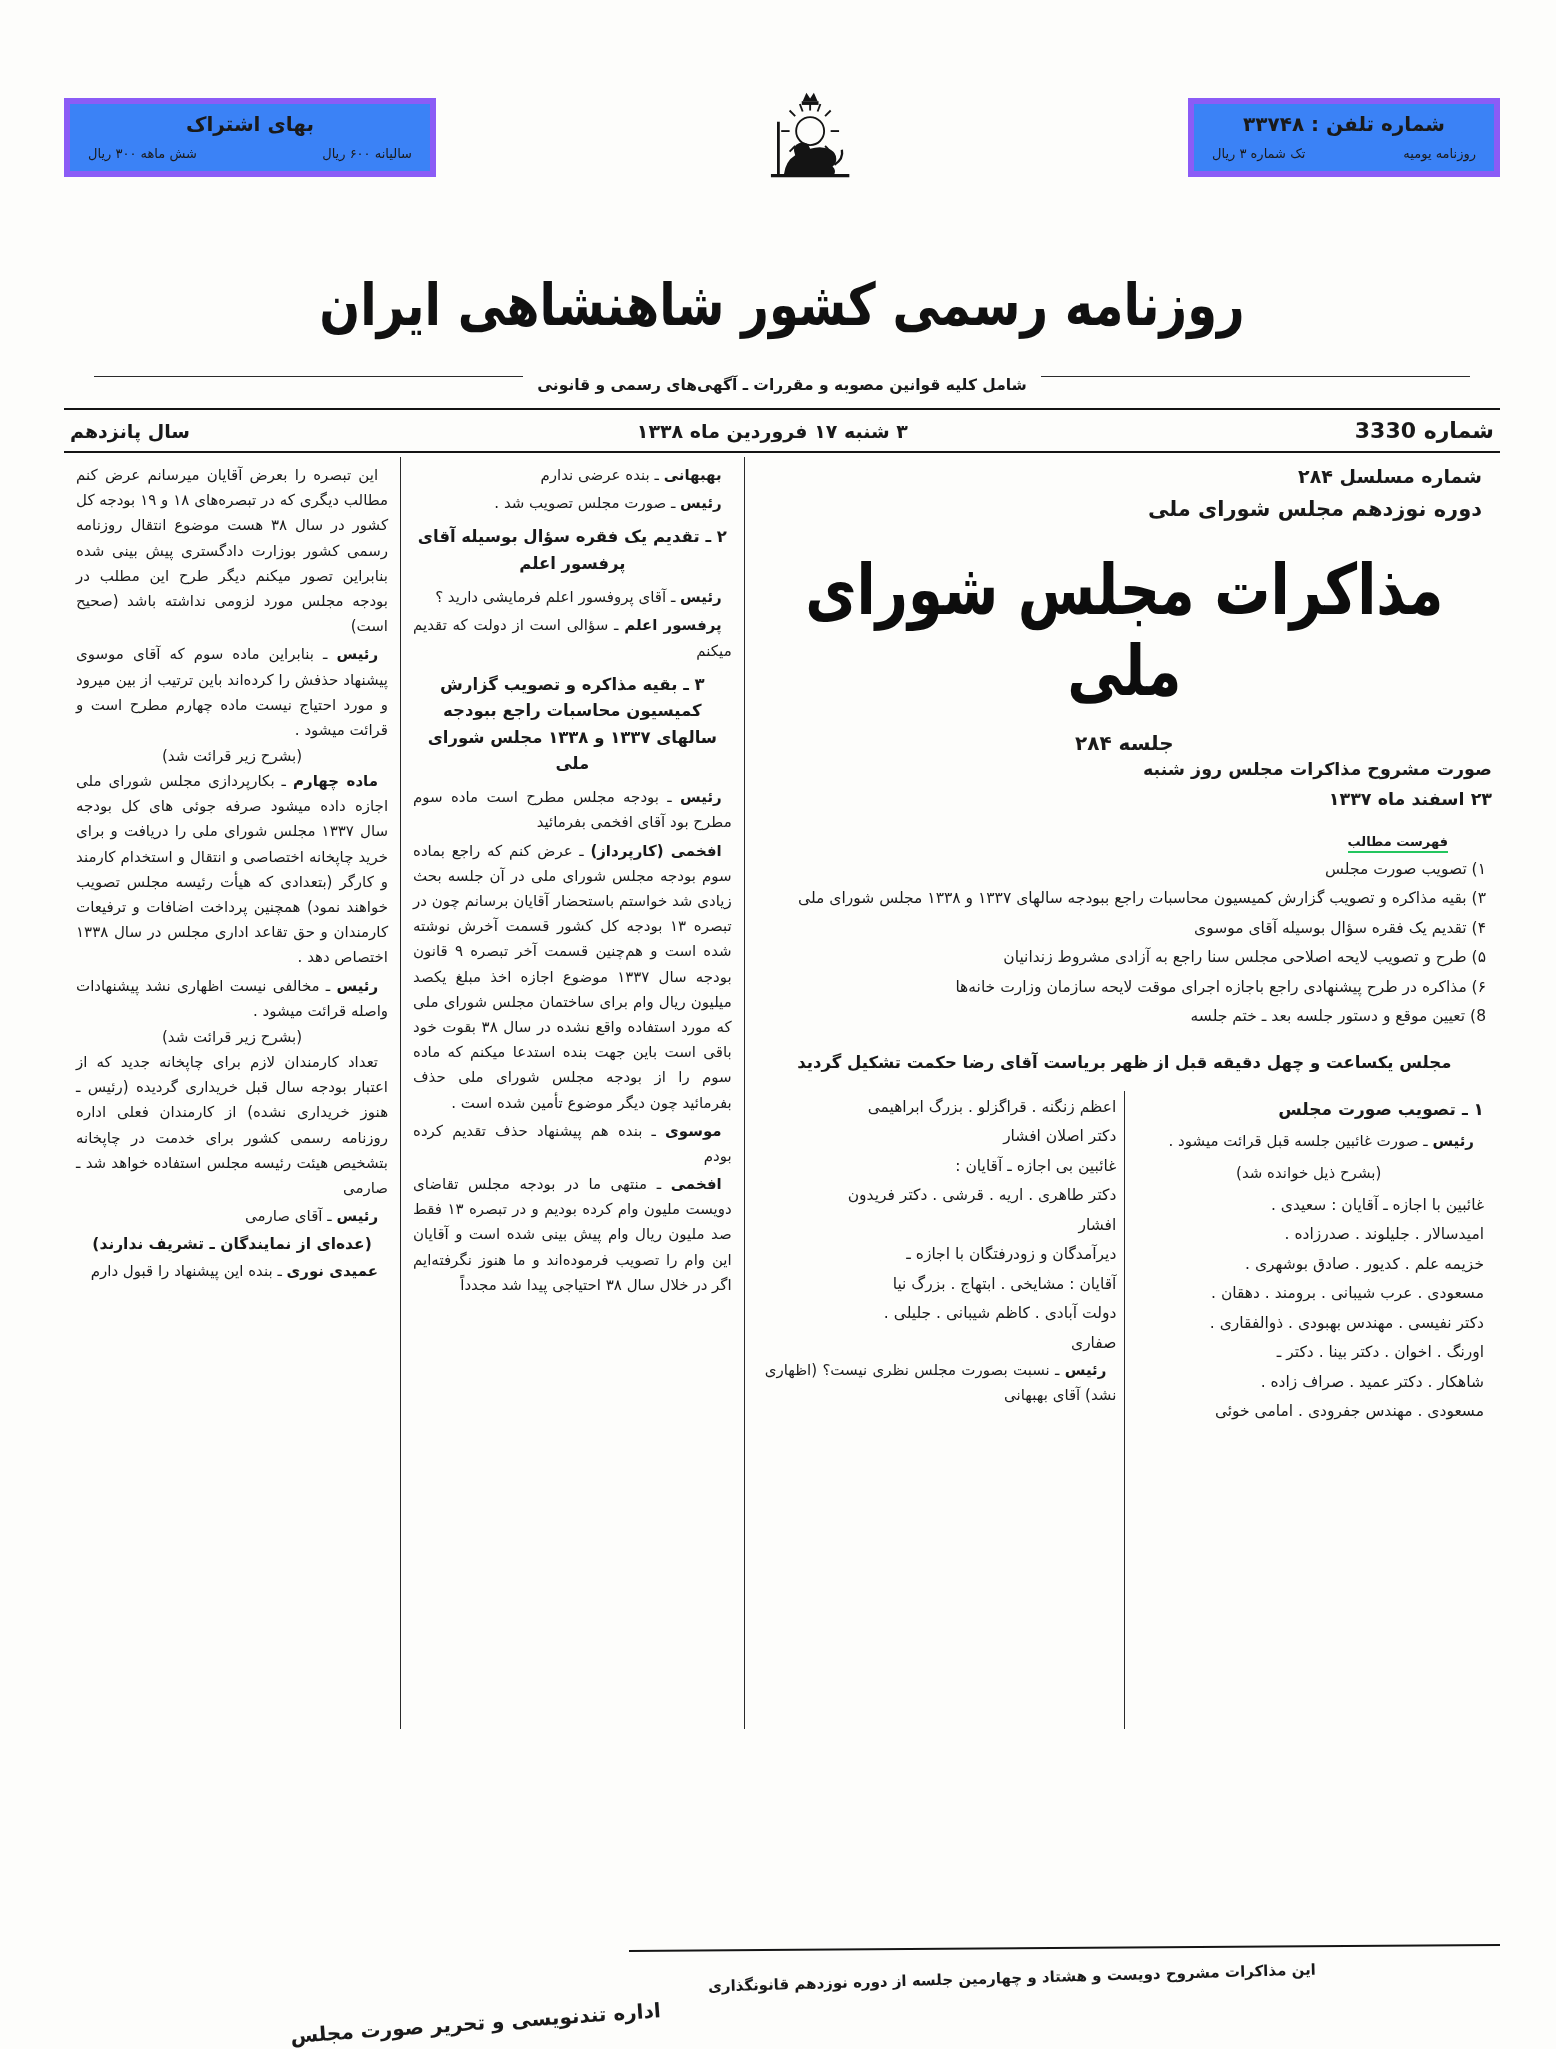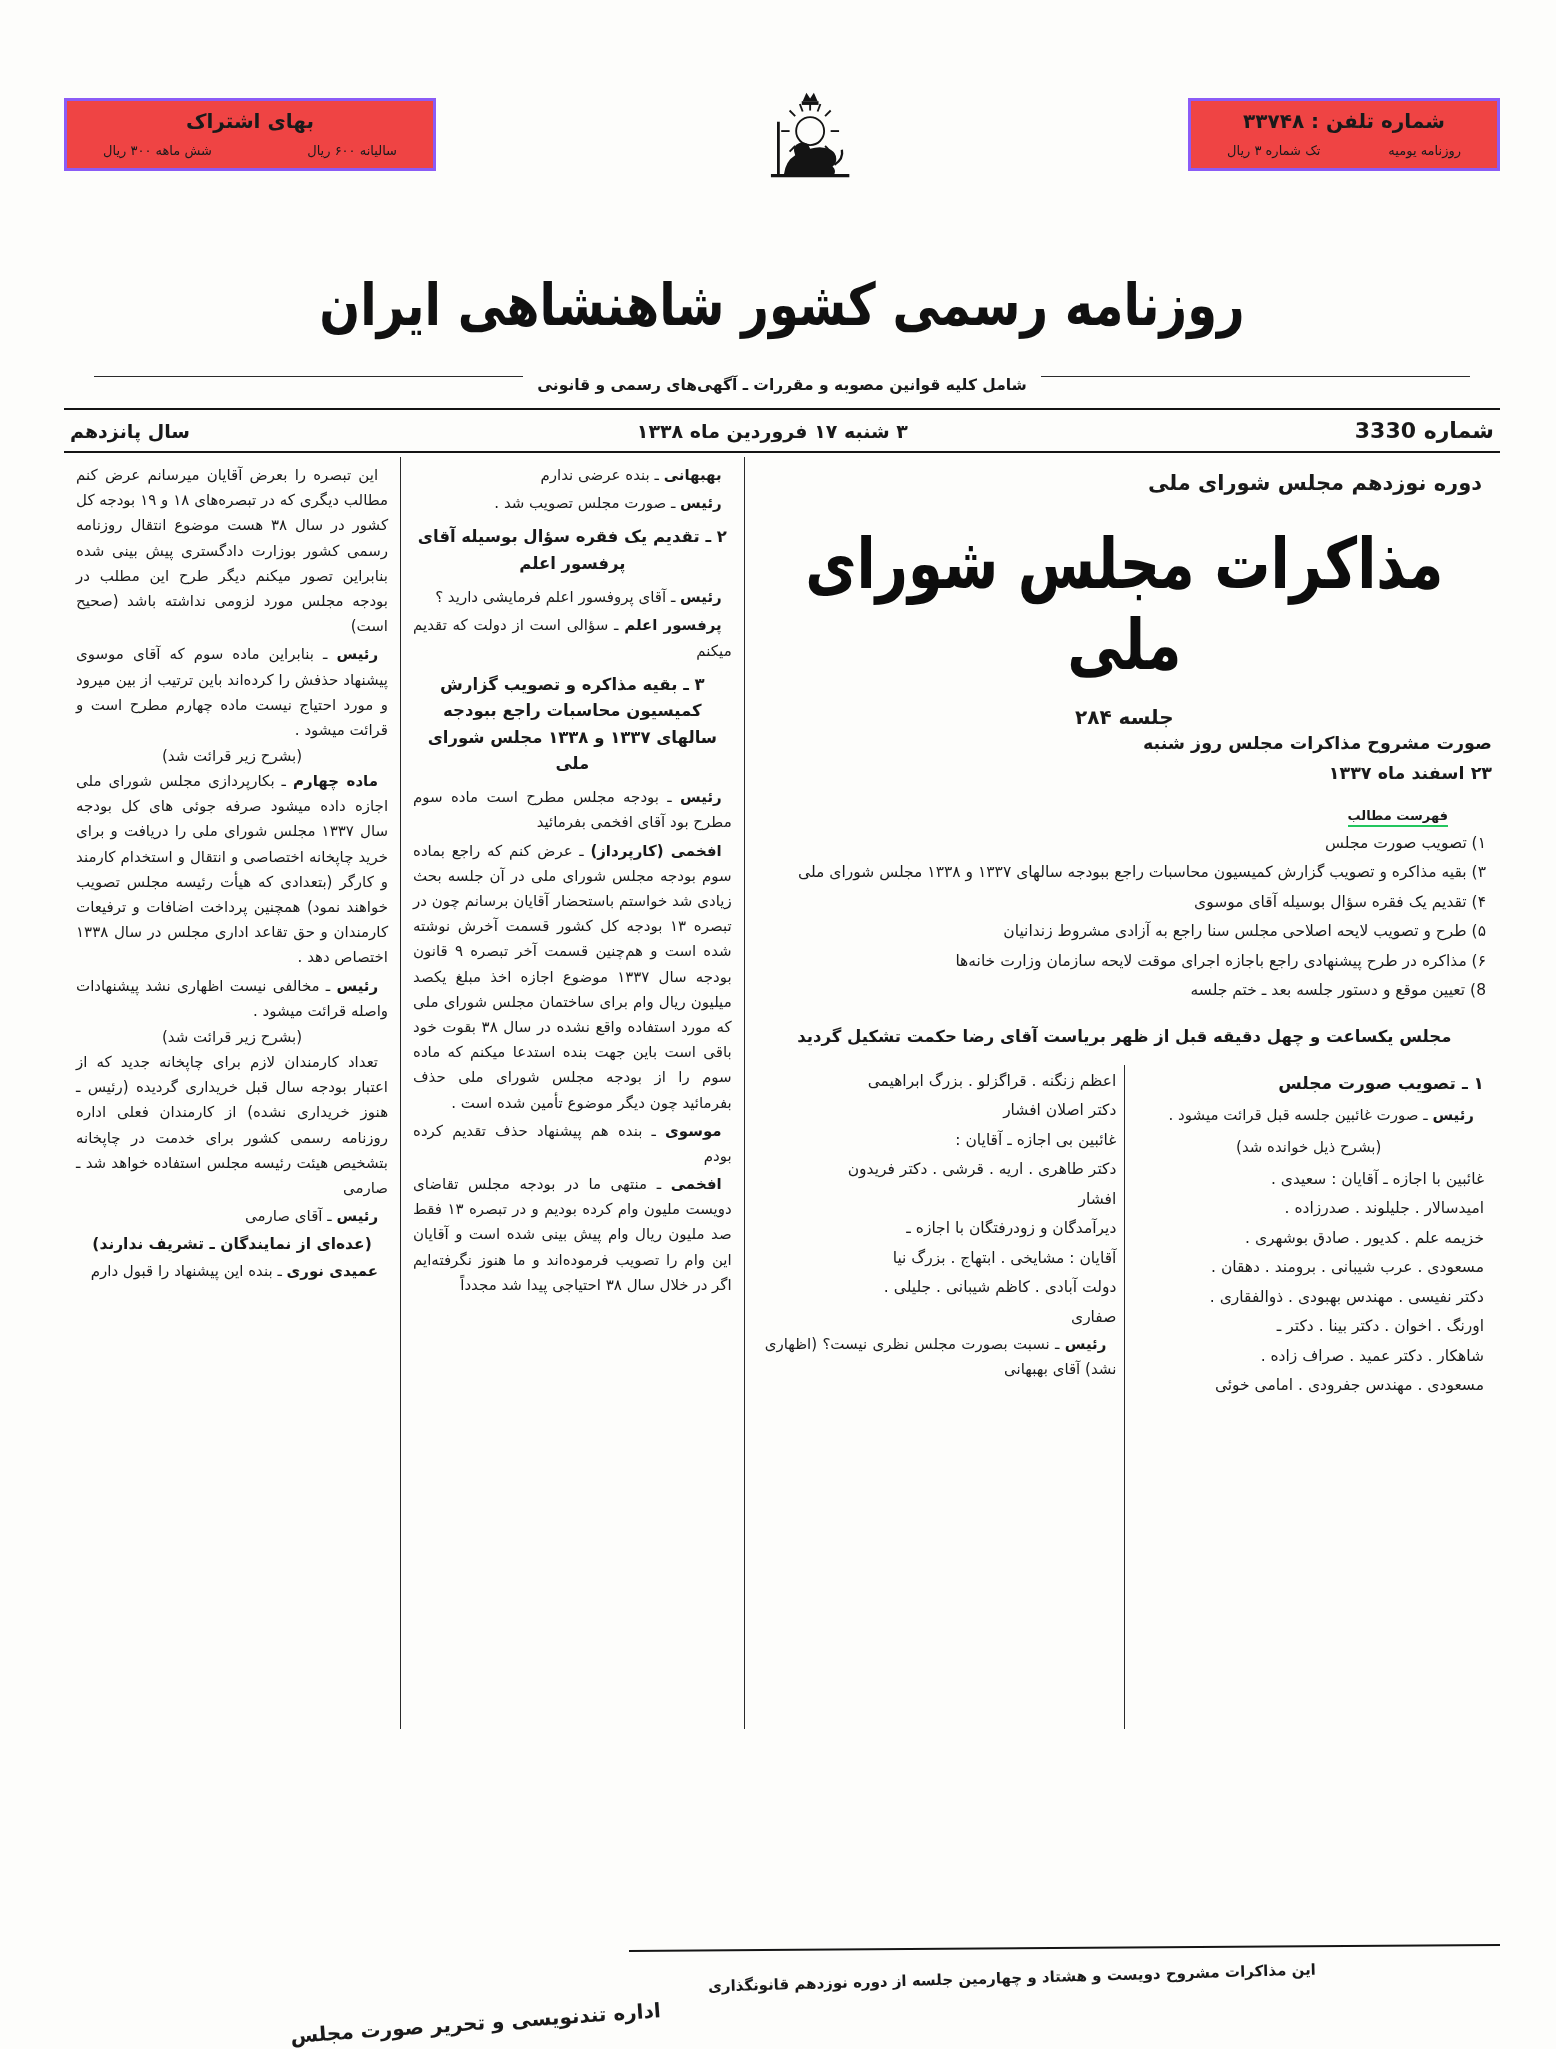--- a/index.html
+++ b/index.html
@@ -12,21 +12,21 @@
   .page {
     position:relative;
     width:100%; height:100%;
     padding:30px 56px 16px 64px;
     direction:rtl;
     background:#fdfdfb;
   }
 
   
   .hdr { margin-top:68px; display:flex; justify-content:space-between; align-items:flex-start; }
-  .box { border:3px solid #8b5cf6; padding:8px 32px 10px; background:#ef4444; }
+  .box { border:6px solid #8b5cf6; padding:8px 14px 10px; background:#3b82f6; }
   .box-phone { width:312px; }
   .box-sub { width:372px; }
   .box .b-title { font-size:20px; font-weight:bold; text-align:center; letter-spacing:1px; }
   .box .b-row { display:flex; justify-content:space-between; font-size:13px; margin-top:10px; padding:0 4px; }
   .emblem { width:118px; margin-top:-8px; text-align:center; }
 
   
   .masthead {
     margin-top:70px; text-align:center;
     font-size:48px; font-weight:bold; color:#111;
@@ -153,20 +153,21 @@
 
   <div class="dateline">
     <span class="issue">شماره 3330</span>
     <span class="ddate">۳ شنبه ۱۷ فروردین ماه ۱۳۳۸</span>
     <span class="dyear">سال پانزدهم</span>
   </div>
 
   <div class="cols">
 
     <section class="right-half">
+      <div class="serial">شماره مسلسل ۲۸۴</div>
       <div class="period">دوره نوزدهم مجلس شورای ملی</div>
       <h1 class="big-title">مذاکرات مجلس شورای ملی</h1>
       <div class="session">جلسه ۲۸۴</div>
       <div class="session-line">صورت مشروح مذاکرات مجلس روز شنبه</div>
       <div class="session-line">۲۳ اسفند ماه ۱۳۳۷</div>
 
       <div class="toc-title-wrap">
         <span class="toc-title">فهرست مطالب</span>
       </div>
       <div class="toc">

